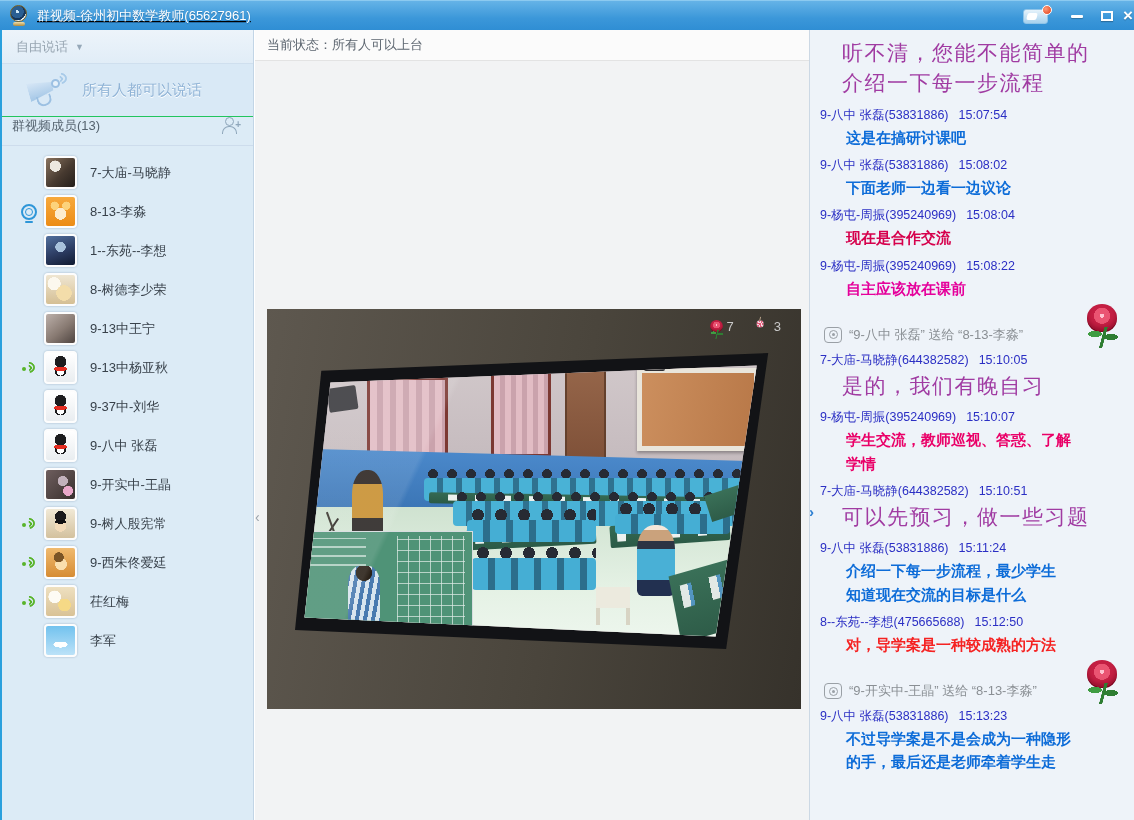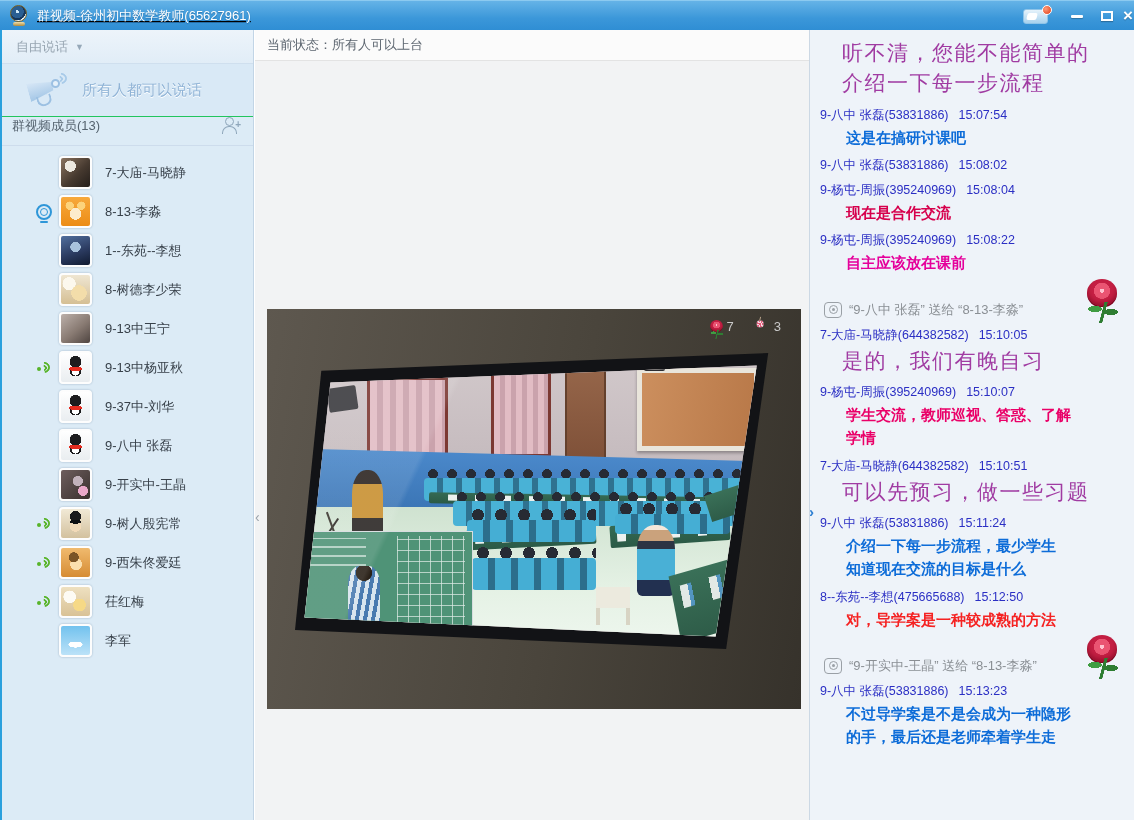--- a/index.html
+++ b/index.html
@@ -57,21 +57,21 @@
   .megaphone .mw2{left:30px;top:1px;width:11px;height:11px;}
   .speaker-label{margin-left:12px;font-size:15px;color:#8fb3d6;text-shadow:0 1px 0 #fff;}
   .members-header{height:29px;display:flex;padding:0 14px 0 12px;
     border-bottom:1px solid #cddcec;color:#55636f;font-size:13px;}
   .add-person{position:relative;width:18px;height:16px;margin-left:auto;}
   .add-person::before{content:"";position:absolute;left:4px;top:0;width:7px;height:7px;border:1.5px solid #8ea6ba;border-radius:50%;}
   .add-person::after{content:"";position:absolute;left:1px;top:9px;width:13px;height:7px;
     border:1.5px solid #8ea6ba;border-bottom:none;border-radius:7px 7px 0 0;}
   .add-person .plus{position:absolute;right:-2px;top:3px;color:#8ea6ba;font-size:10px;font-weight:bold;line-height:1;}
   .member-list{position:absolute;left:0;right:0;top:117px;bottom:0;padding-top:6px;overflow:hidden;}
-  .member-row{height:39px;display:flex;align-items:center;padding-left:36px;cursor:default;}
+  .member-row{height:39px;display:flex;align-items:center;padding-left:21px;cursor:default;}
   .status-slot{width:23px;flex:none;display:flex;align-items:center;}
   .mic-ind{position:relative;width:17px;height:16px;display:none;}
   .mic-ind.show{display:inline-block;}
   .mic-ind::before{content:"";position:absolute;left:1px;top:7px;width:4px;height:4px;background:#58b42a;border-radius:50%;}
   .mic-ind .w{position:absolute;border:2px solid transparent;border-radius:50%;
     border-top-color:#58b42a;border-right-color:#58b42a;transform:rotate(40deg);}
   .mic-ind .w1{left:5px;top:5px;width:6px;height:6px;}
   .mic-ind .w2{left:3px;top:2px;width:11px;height:11px;}
   .cam-ind{display:none;position:relative;width:16px;height:16px;border:2px solid #2e96d8;border-radius:50%;}
   .cam-ind.show{display:inline-block;}
@@ -465,20 +465,23 @@
     </div>
     <div class="msg-body style-blue">
             <div>这是在搞研讨课吧</div>
           </div>
   </div>
 
   <div class="chat-msg">
     <div class="msg-header">
       <span class="sender">9-八中 张磊(53831886)</span><span class="time">15:08:02</span>
     </div>
+    <div class="msg-body style-blue">
+            <div>下面老师一边看一边议论</div>
+          </div>
   </div>
 
   <div class="chat-msg">
     <div class="msg-header">
       <span class="sender">9-杨屯-周振(395240969)</span><span class="time">15:08:04</span>
     </div>
     <div class="msg-body style-crimson">
             <div>现在是合作交流</div>
           </div>
   </div>

